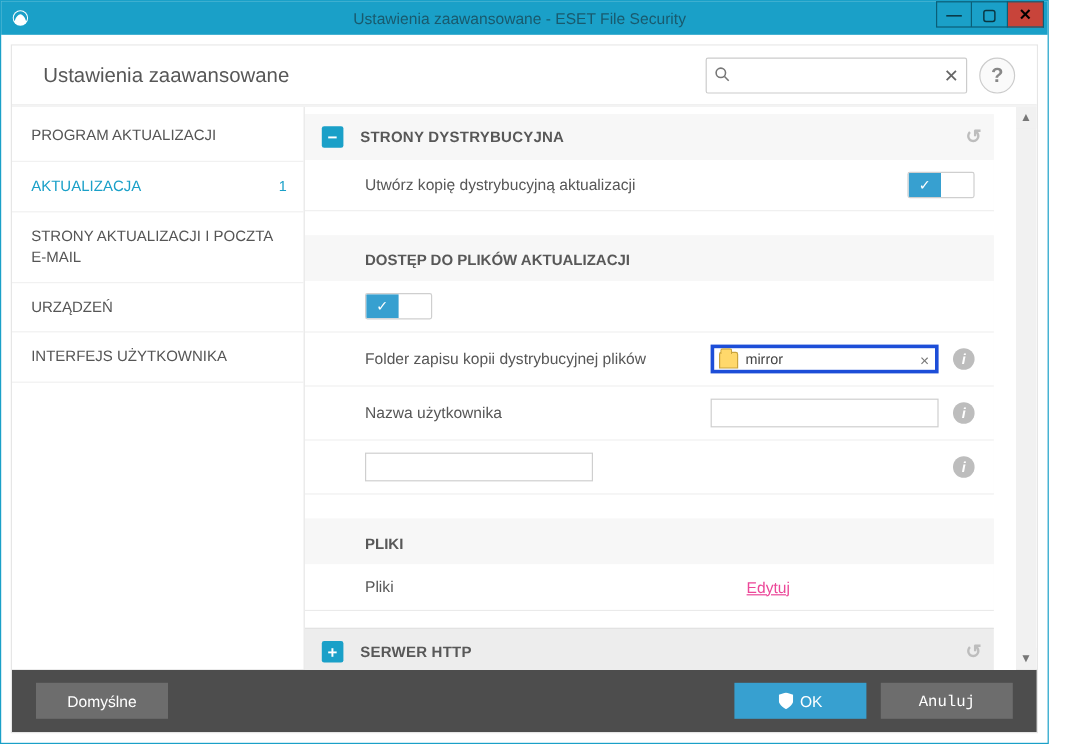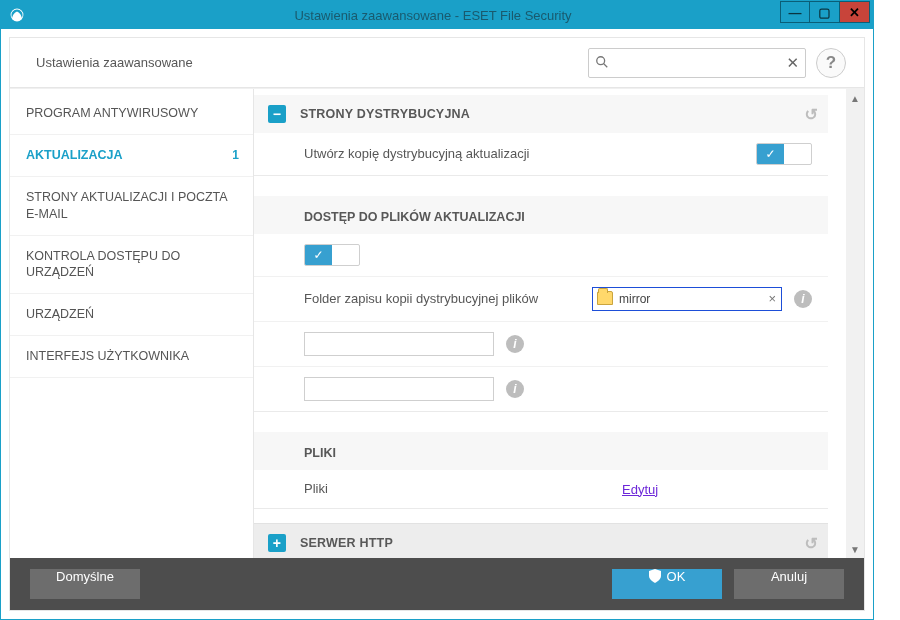--- a/index.html
+++ b/index.html
@@ -62,21 +62,21 @@
   
   .header {
     height: 50px;
     display: flex;
     align-items: center;
     padding: 10px 18px 10px 26px;
     border-bottom: 1px solid #e6e6e6;
     background: #fff;
   }
   .header h1 {
-    font-size: 13px; font-weight: 400; color: #575757;
+    font-size: 17px; font-weight: 400; color: #575757;
     flex: 1;
   }
   .search-wrap {
     position: relative;
     width: 218px;
     height: 30px;
     border: 1px solid #ccc;
     border-radius: 2px;
     display: flex; align-items: center;
     padding: 0 24px 0 26px;
@@ -120,21 +120,21 @@
   .side-item {
     padding: 12px 16px;
     font-size: 12.5px;
     color: #555;
     border-bottom: 1px solid #f1f1f1;
     cursor: pointer;
     line-height: 1.35;
     position: relative;
   }
   .side-item.active {
-    color: #1aa0c8; font-weight: 700;
+    color: #1aa0c8; font-weight: 400;
   }
   .side-item .badge {
     position: absolute;
     right: 14px; top: 12px;
     color: #1aa0c8;
     font-size: 12px;
   }
 
   .content {
     flex: 1;
@@ -189,20 +189,21 @@
     font-size: 16px;
   }
   .sec-body { background: #fff; padding: 0; }
 
   .row {
     display: flex;
     align-items: center;
     padding: 10px 16px 10px 50px;
     border-top: 1px solid #f1f1f1;
     min-height: 38px;
+    justify-content: space-between;
   }
   .row:first-child { border-top: none;}
   .row .label {
     flex: 1;
     color: #575757;
     font-size: 13px;
     line-height: 1.3;
     padding-right: 12px;
   }
 
@@ -221,21 +222,21 @@
     display: flex; align-items: center; justify-content: center;
     color:#fff; font-size: 12px;
   }
   .switch .off { width:28px; }
 
   
   .folder-input {
     display: flex; align-items: center;
     width: 190px;
     height: 24px;
-    border: 1px solid #1d4ed8;
+    border: 3px solid #1d4ed8;
     background: #fff; padding: 0 22px 0 26px;
     position: relative;
     font-size: 12px;
   }
   .folder-input .ficon {
     position: absolute; left:4px; top:3px;
     width:16px; height:14px;
     background: #ffd86b;
     border:1px solid #caa43d;
     border-radius:2px 2px 0 0;
@@ -254,21 +255,21 @@
     border: 1px solid #cfcfcf; background:#fff;
     padding: 0 6px; font-size:12px;
   }
   .info-icon {
     width: 18px; height: 18px; border-radius: 50%;
     background: #bdbdbd; color: #fff;
     display:inline-flex; align-items:center; justify-content:center;
     font-size: 12px; font-weight:bold; font-style: italic;
     margin-left: 12px;
   }
-  .link { color: #6d28d9; cursor: pointer; text-decoration: underline; }
+  .link { color: #ec4899; cursor: pointer; text-decoration: underline; }
 
   .sub-header {
     padding: 14px 16px 10px 50px;
     font-weight:700; color:#585858; font-size:12.5px;
     background:#f7f7f7;
     border-top:10px solid #fff;
   }
 
   
   .footer {
@@ -279,27 +280,27 @@
     padding: 0 20px;
     gap: 12px;
     margin-top: auto;
   }
   .btn {
     height: 30px;
     min-width: 110px;
     border: none;
     color: #fff;
     font-size: 13px;
-    display: inline-flex; justify-content: center;
+    display: inline-flex; align-items: center; justify-content: center;
     cursor: pointer;
     padding: 0 18px;
   }
   .btn-default { background: #6d6d6d; }
   .btn-primary { background: #37a0d0; }
-  .btn-cancel  { background: #6d6d6d; }
+  .btn-cancel  { background: #6d6d6d; font-family: Liberation Mono, monospace; }
   .footer .spacer { flex: 1; }
   .shield {
     width:12px; height:14px; margin-right:6px;
     display:inline-block;
   }
 
   .gap10 { height: 14px; background:#fff; }
 
   
   .body-wrap { border:1px solid #e6e6e6; margin:8px; flex:1; display:flex; flex-direction:column; overflow:hidden;}
@@ -338,31 +339,28 @@
         <input type="text" placeholder="" style="">
         <span class="clear">✕</span>
       </div>
       <div class="help-btn">?</div>
     </div>
 
     <div class="body">
 
       <div class="sidebar">
         <div class="side-item">
-          <span>PROGRAM ANTYWIRUSOWY</span>
+          <span>PROGRAM AKTUALIZACJI</span>
         </div>
         <div class="side-item active">
           <span>AKTUALIZACJA</span>
           <span class="badge">1</span>
         </div>
         <div class="side-item">
           <span>STRONY AKTUALIZACJI I POCZTA E-MAIL</span>
-        </div>
-        <div class="side-item">
-          <span>KONTROLA DOSTĘPU DO URZĄDZEŃ</span>
         </div>
         <div class="side-item">
           <span>URZĄDZEŃ</span>
         </div>
         <div class="side-item">
           <span>INTERFEJS UŻYTKOWNIKA</span>
         </div>
       </div>
 
       <div class="content">
@@ -400,20 +398,21 @@
             <div class="row">
               <div class="label">Folder zapisu kopii dystrybucyjnej plików</div>
               <div class="folder-input">
                 <span class="ficon"></span>
                 <span>mirror</span>
                 <span class="xclr">×</span>
               </div>
               <span class="info-icon">i</span>
             </div>
             <div class="row">
+              <div class="label">Nazwa użytkownika</div>
               <input class="text-input" type="text" style="">
               <span class="info-icon">i</span>
             </div>
             <div class="row">
               <input class="text-input" type="password" style="">
               <span class="info-icon">i</span>
             </div>
           </div>
         </div>
 

